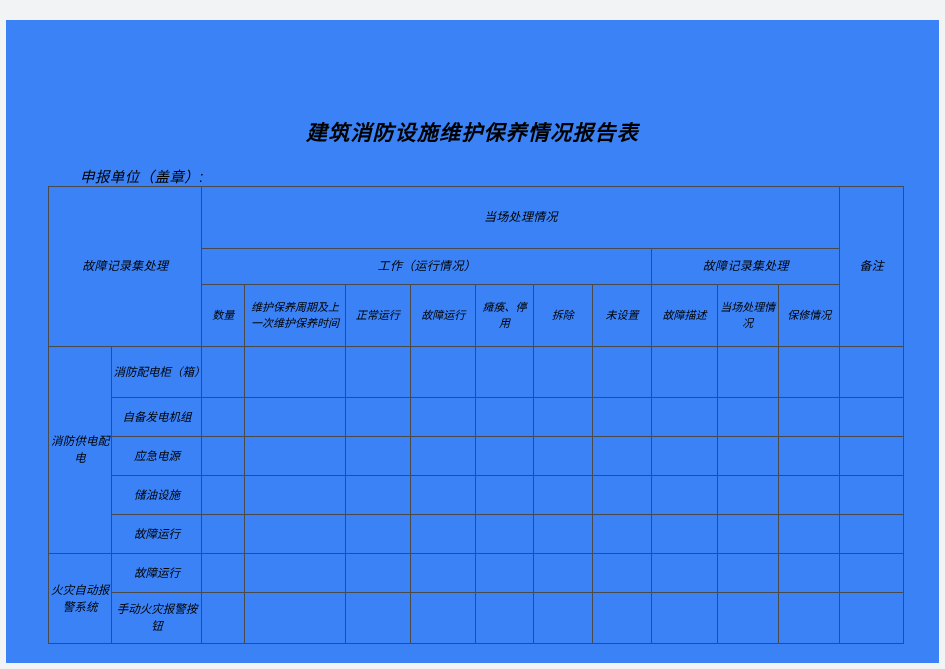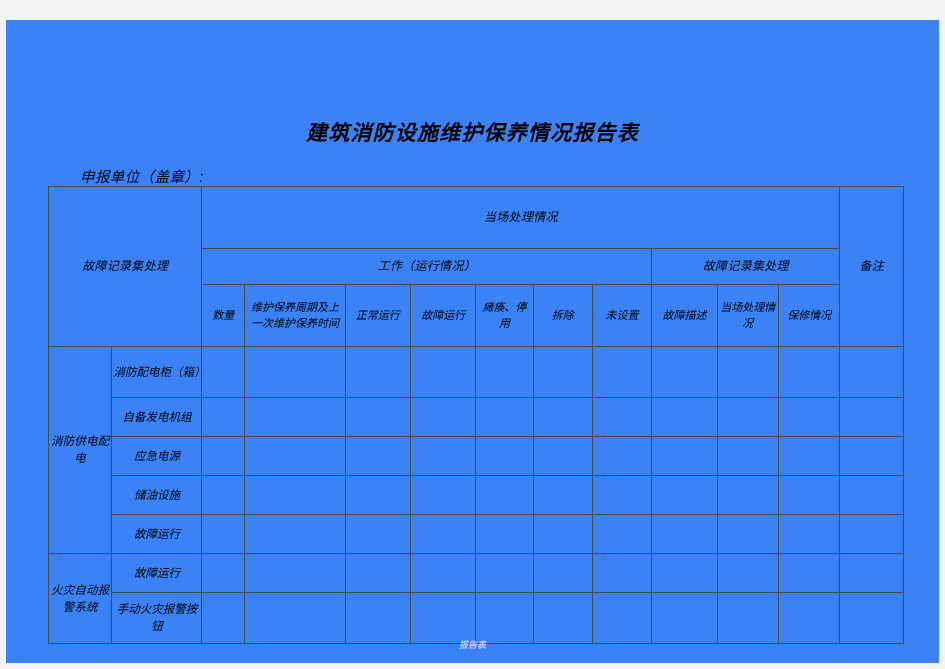--- a/index.html
+++ b/index.html
@@ -263,15 +263,14 @@
         <td class="blank-cell"></td>
         <td class="blank-cell"></td>
         <td class="blank-cell"></td>
         <td class="blank-cell"></td>
         <td class="blank-cell"></td>
         <td class="blank-cell"></td>
       </tr>
     </tbody>
   </table>
 
-  <div id="page-watermark">报告表</div>
 
 </div>
 
 </body></html>

